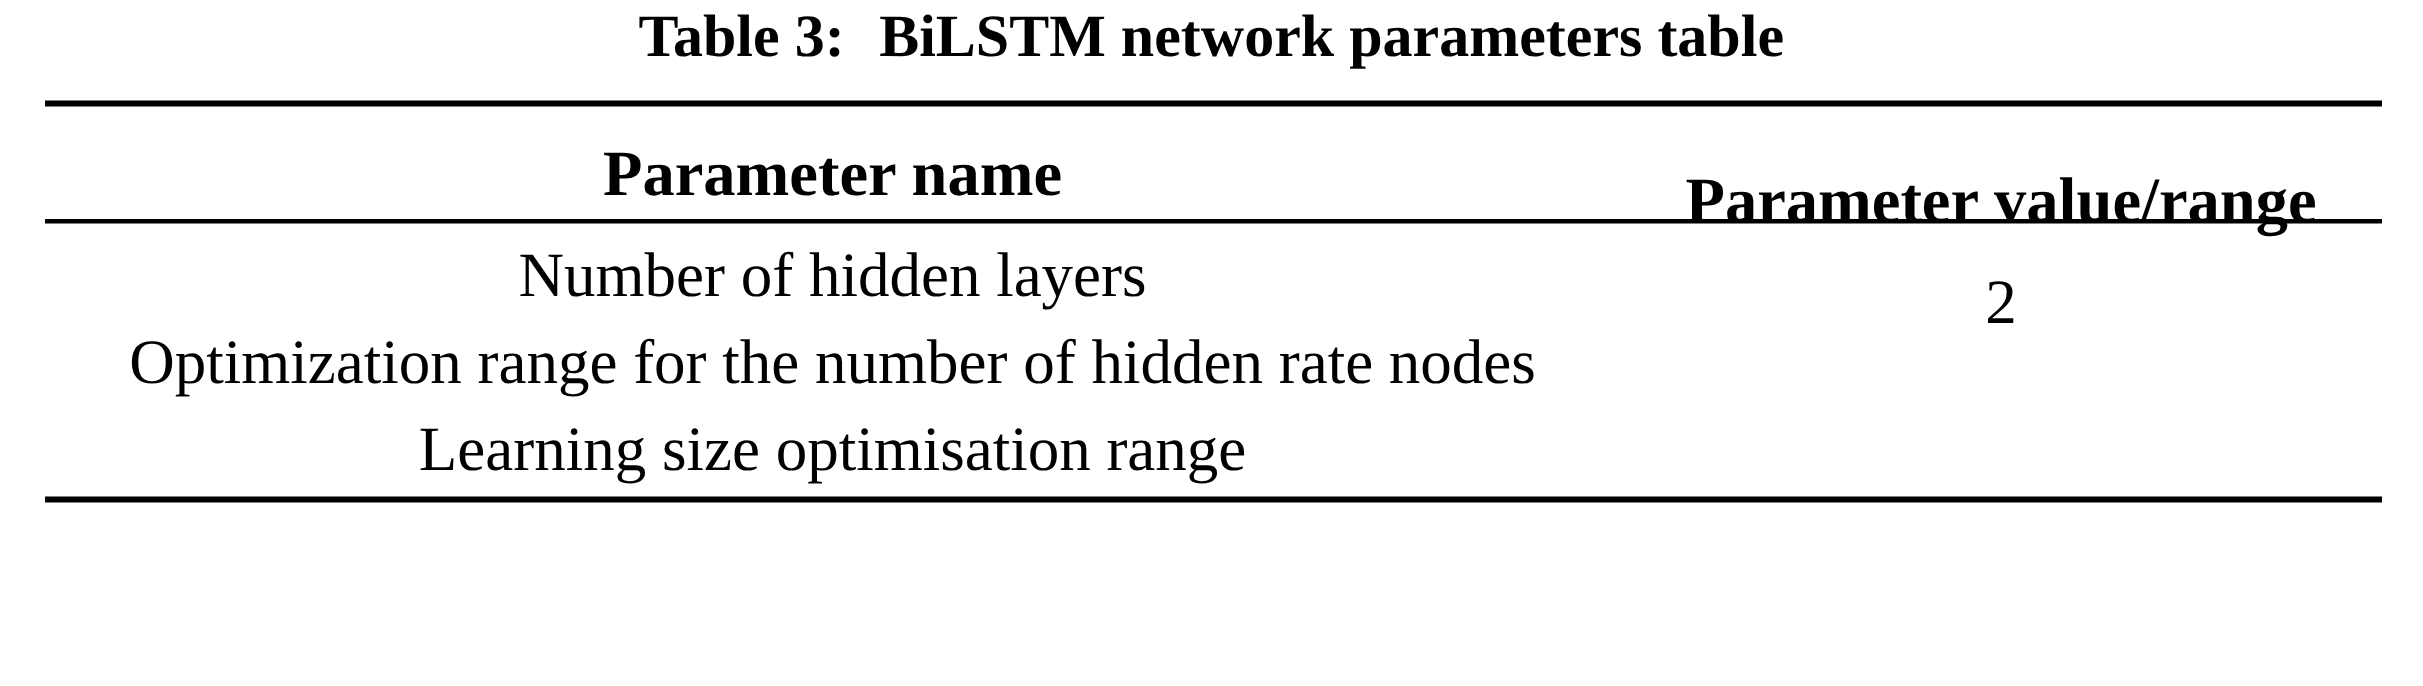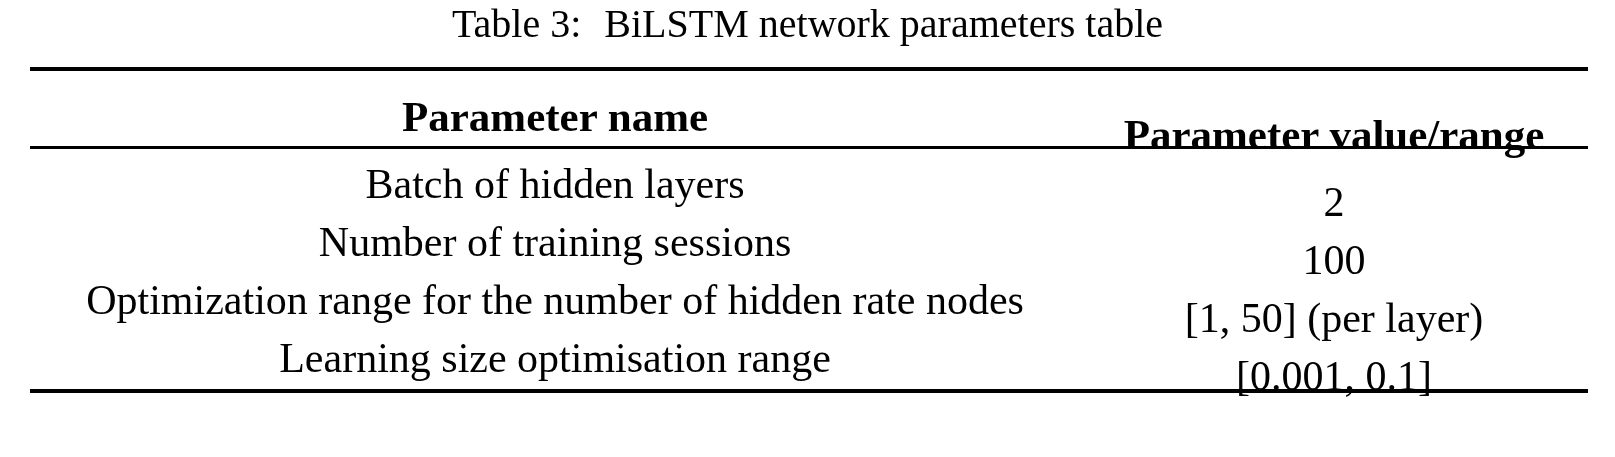--- a/index.html
+++ b/index.html
@@ -19,22 +19,22 @@
   .caption {
     position: absolute;
     top: 2px;
     left: 0;
     width: 100%;
     text-align: center;
     font-size: 40px;
     line-height: 44px;
     white-space: nowrap;
   }
-  .caption-label { font-weight: normal; }
-  .caption-text { margin-left: 23px; }
+  .caption-label { font-weight: bold; }
+  .caption-text { margin-left: 23px; font-weight: bold; }
   .table-wrap {
     position: absolute;
     left: 30px;
     top: 67px;
     width: 1558px;
   }
   .rule { width: 100%; background: #000000; }
   .rule-thick { height: 4px; }
   .rule-thin { height: 3px; }
   .header-row {
@@ -79,34 +79,28 @@
 
     <div class="header-row">
       <div class="col-name">Parameter name</div>
       <div class="col-value">Parameter value/range</div>
     </div>
 
     <div class="rule rule-thin"></div>
 
     <div class="body-rows">
       <div class="trow">
-        <div class="col-name">Batch of hidden layers</div>
+        <div class="col-name">Number of hidden layers</div>
         <div class="col-value">2</div>
       </div>
       <div class="trow">
-        <div class="col-name">Number of training sessions</div>
-        <div class="col-value">100</div>
-      </div>
-      <div class="trow">
         <div class="col-name">Optimization range for the number of hidden rate nodes</div>
-        <div class="col-value">[1, 50] (per layer)</div>
       </div>
       <div class="trow">
         <div class="col-name">Learning size optimisation range</div>
-        <div class="col-value">[0.001, 0.1]</div>
       </div>
     </div>
 
     <div class="rule rule-thick"></div>
 
   </div>
 
 </div>
 
 </body></html>

